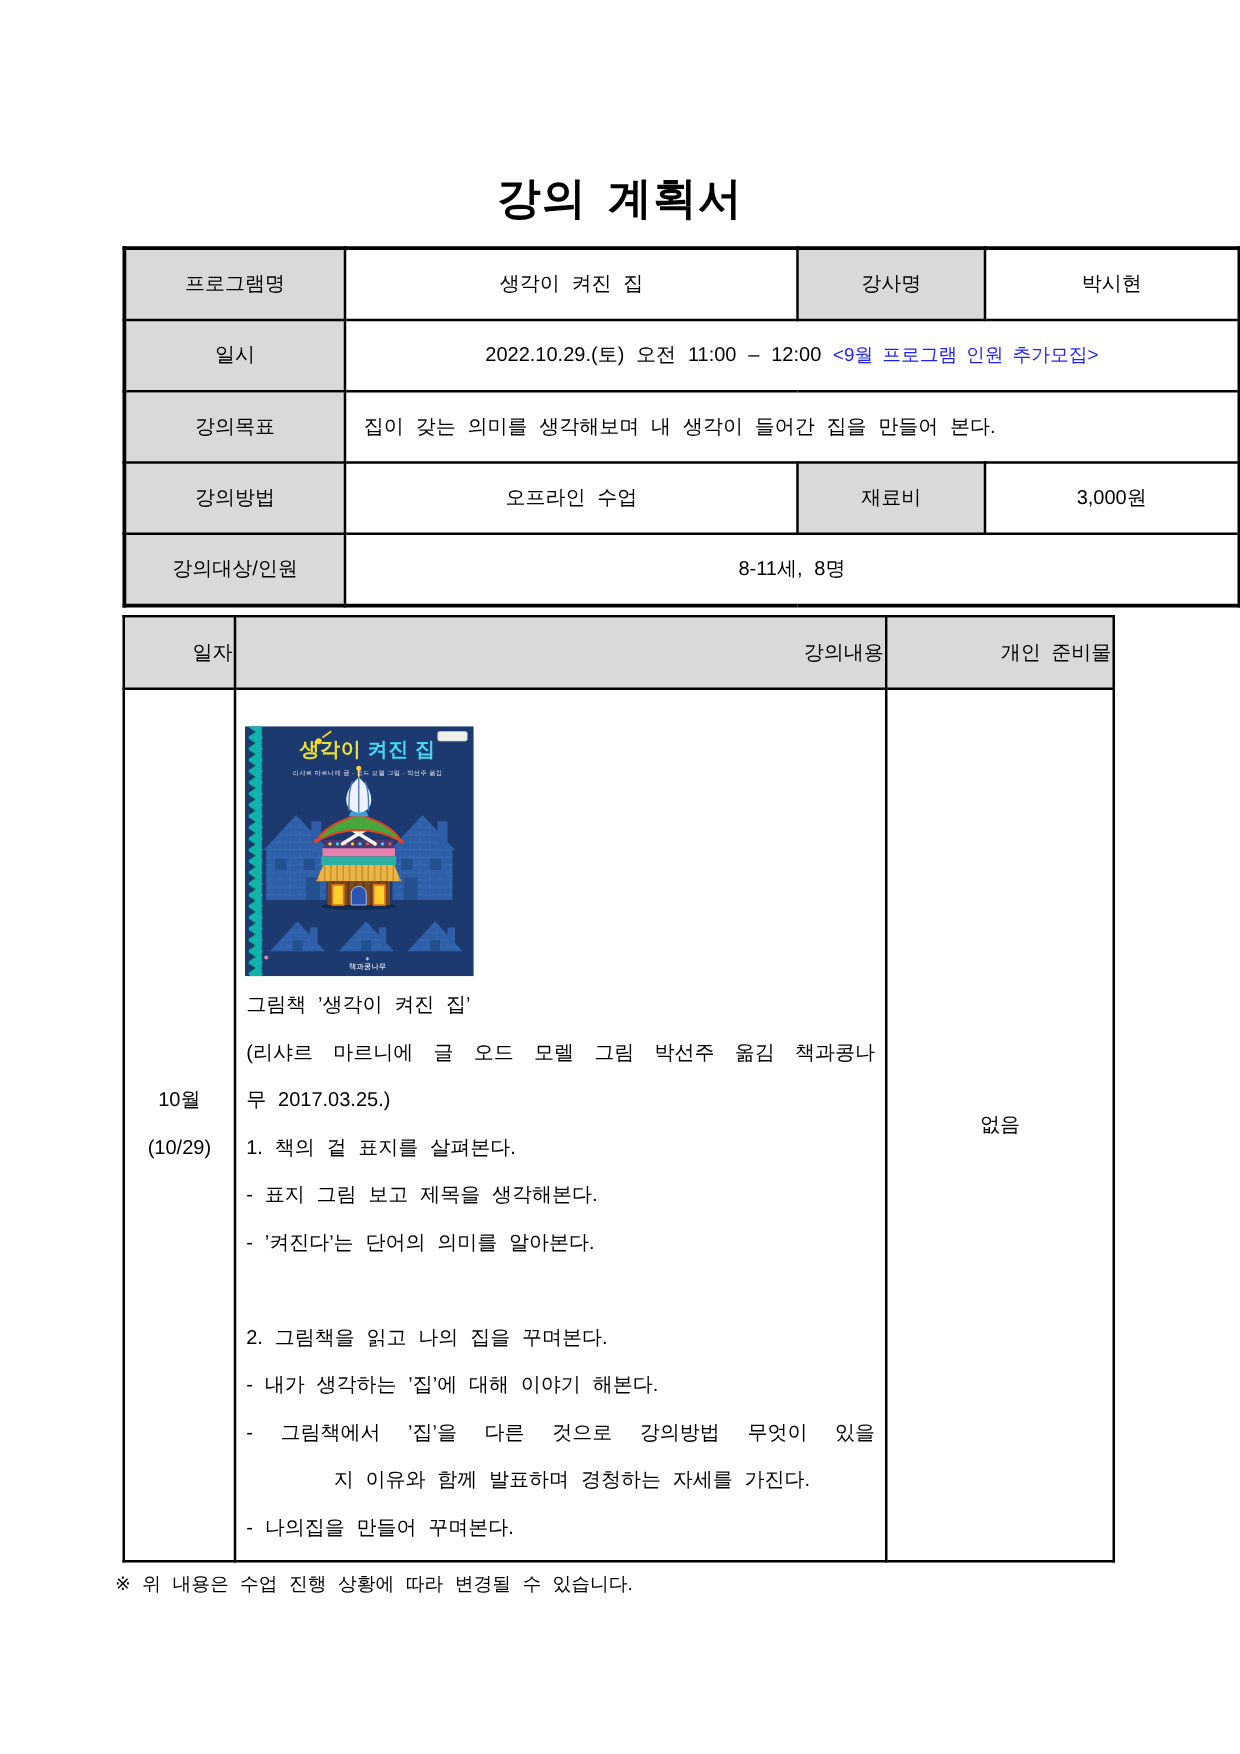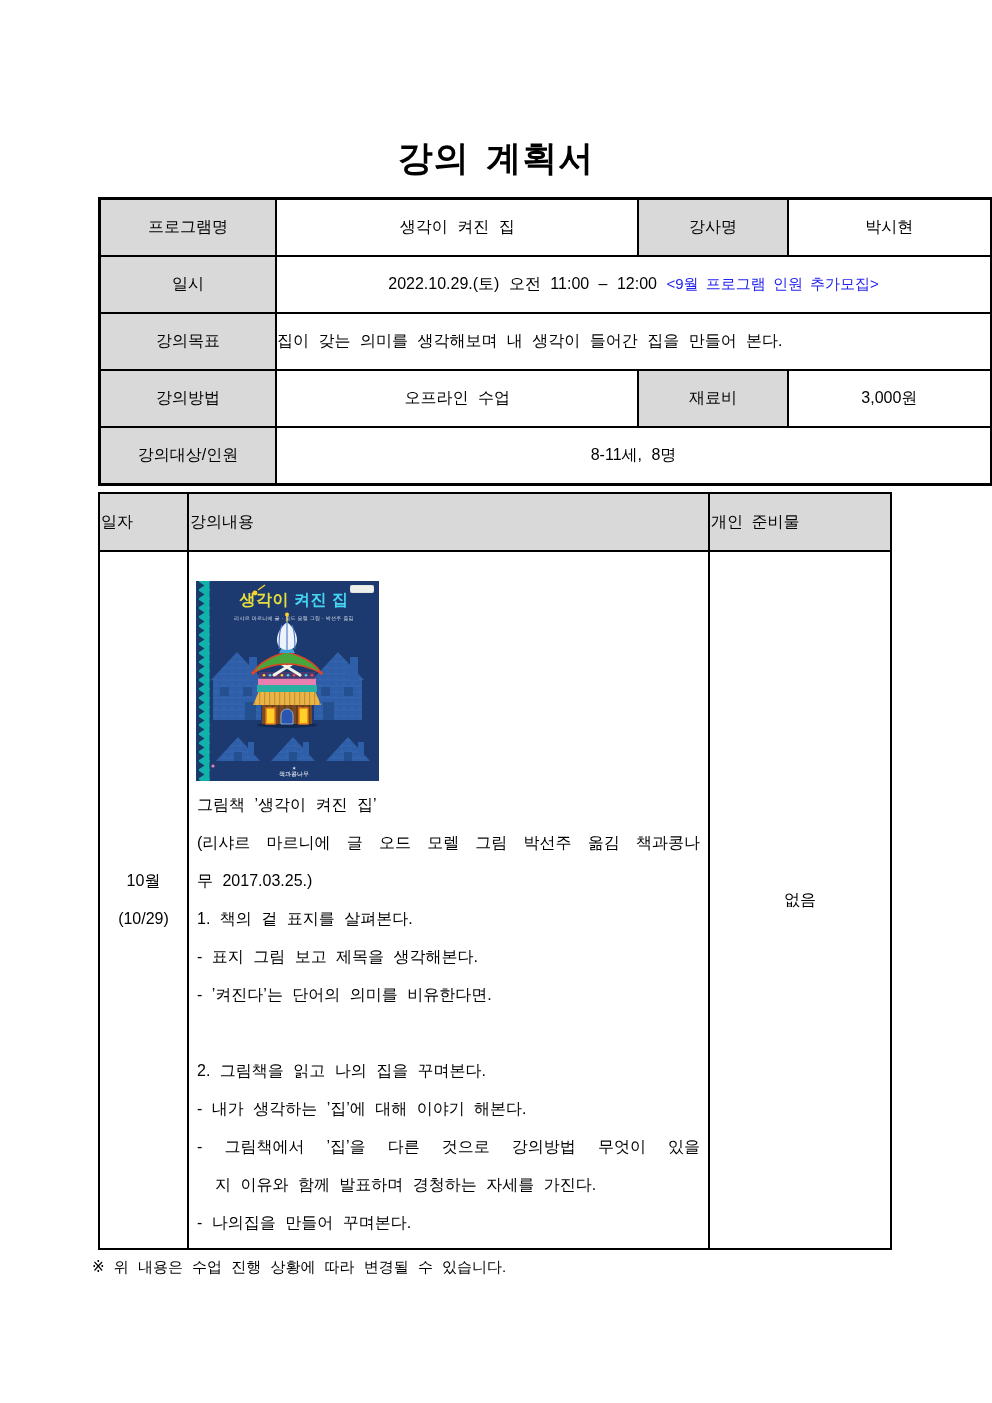--- a/index.html
+++ b/index.html
@@ -13,34 +13,34 @@
     font-size:35px;font-weight:800;letter-spacing:1px;word-spacing:6px;
   }
   table{border-collapse:collapse;table-layout:fixed;}
   
   .t1{position:absolute;left:98px;top:197px;width:895px;border:3px solid #000;}
   .t1 td{
     border:2px solid #000;height:55px;text-align:center;vertical-align:middle;
     font-size:16px;word-spacing:5px;padding:0 4px;overflow:hidden;
   }
   td.label{background:#d9d9d9;}
-  td.left-val{text-align:left;padding-left:0;}
+  td.left-val{text-align:left;padding-left:14px;}
   .blue{color:#2222ee;font-size:15px;word-spacing:3px;}
   
   .t2{position:absolute;left:98px;top:492px;width:792px;border:2px solid #000;}
   .t2 th,.t2 td{border:2px solid #000;font-size:16px;overflow:hidden;}
-  .t2 th{background:#d9d9d9;height:54px;font-weight:400;text-align:left;vertical-align:middle;word-spacing:4px;}
+  .t2 th{background:#d9d9d9;height:54px;font-weight:400;text-align:right;vertical-align:middle;word-spacing:4px;}
   .t2 td{vertical-align:middle;}
   .date-cell{text-align:center;line-height:38px;}
   .content-cell{vertical-align:top;padding:0;}
   .supplies-cell{text-align:center;}
   .content-lines{padding:0 8px;margin-top:5px;}
   .cline{height:38px;line-height:38px;font-size:16px;word-spacing:5px;white-space:nowrap;}
   .cline.j{white-space:normal;word-spacing:normal;text-align:justify;text-align-last:justify;}
-  .cline.indent{padding-left:18px;}
+  .cline.indent{padding-left:18px;text-align:center;}
   
   .book-cover{position:relative;width:183px;height:200px;margin:22px 0 0 7px;}
   .book-cover svg{position:absolute;left:0;top:0;}
   .bc-title{
     position:absolute;top:9px;left:13px;right:0;text-align:center;
     font-size:16px;font-weight:bold;letter-spacing:.5px;white-space:nowrap;
   }
   .bc-yellow{color:#e8df3a;}
   .bc-cyan{color:#45d6f2;}
   .bc-author{
@@ -218,21 +218,21 @@
           <span>책과콩나무</span>
         </div>
       </div>
 
       <div class="content-lines">
         <div class="cline">그림책 ’생각이 켜진 집’</div>
         <div class="cline j">(리샤르 마르니에 글 오드 모렐 그림 박선주 옮김 책과콩나</div>
         <div class="cline">무 2017.03.25.)</div>
         <div class="cline">1. 책의 겉 표지를 살펴본다.</div>
         <div class="cline">- 표지 그림 보고 제목을 생각해본다.</div>
-        <div class="cline">- ’켜진다’는 단어의 의미를 비유한다면.</div>
+        <div class="cline">- ’켜진다’는 단어의 의미를 알아본다.</div>
         <div class="cline"></div>
         <div class="cline">2. 그림책을 읽고 나의 집을 꾸며본다.</div>
         <div class="cline">- 내가 생각하는 ’집’에 대해 이야기 해본다.</div>
         <div class="cline j">- 그림책에서 ’집’을 다른 것으로 강의방법 무엇이 있을</div>
         <div class="cline indent">지 이유와 함께 발표하며 경청하는 자세를 가진다.</div>
         <div class="cline">- 나의집을 만들어 꾸며본다.</div>
       </div>
     </td>
     <td class="supplies-cell">없음</td>
   </tr>

